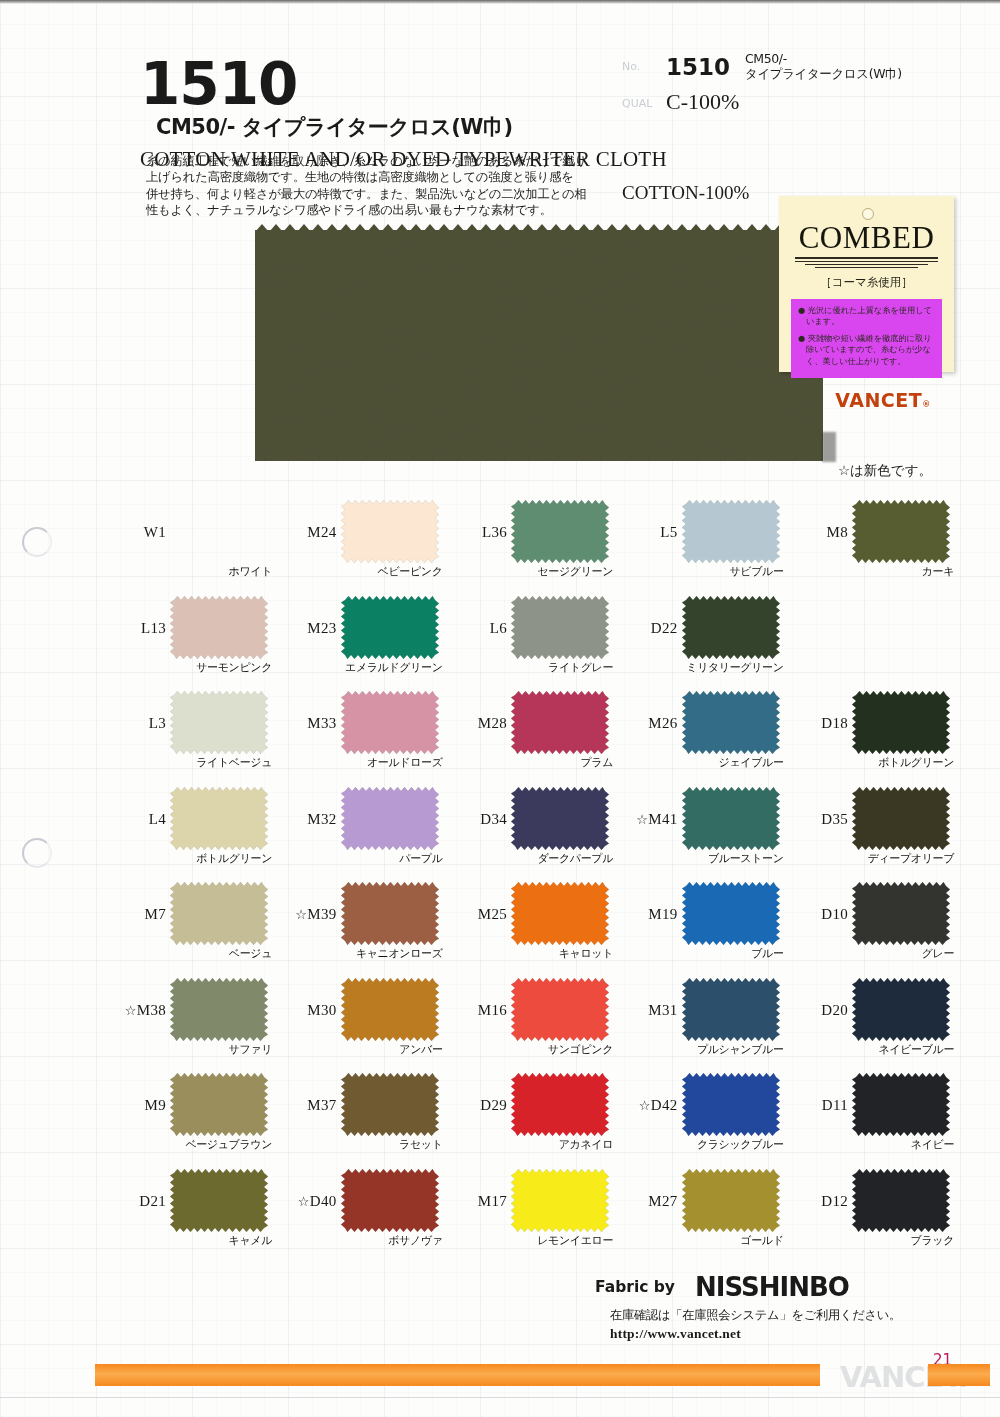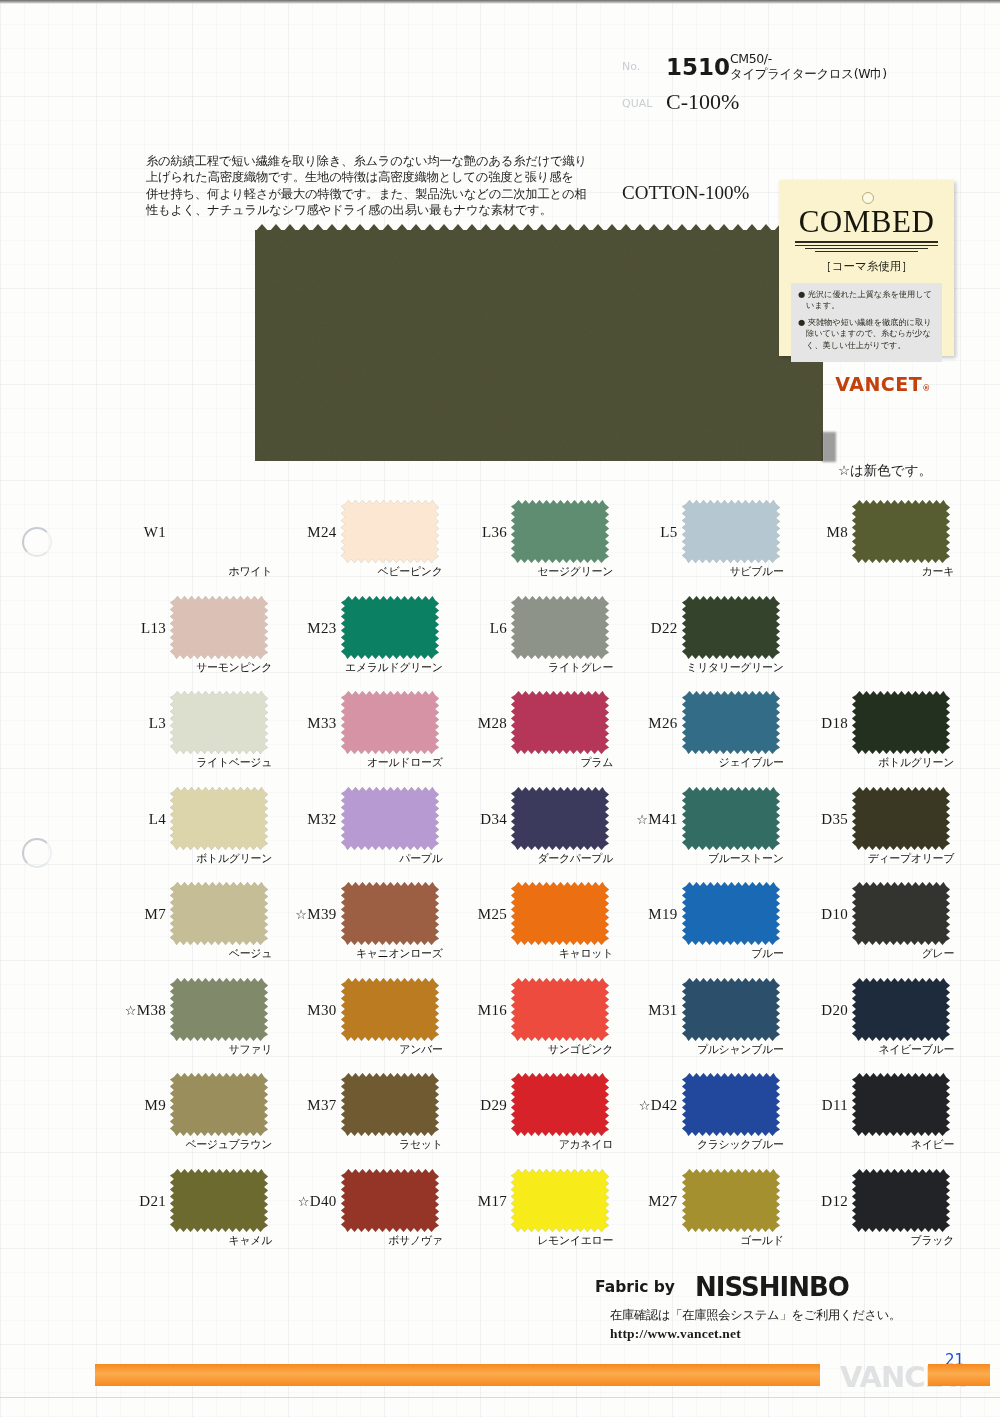--- a/index.html
+++ b/index.html
@@ -47,50 +47,50 @@
 
   
   #spec{position:absolute;left:622px;top:52px;width:340px;}
   .spec-row{display:flex;align-items:flex-start;margin-bottom:8px;}
   .spec-key{width:44px;flex:none;font-family:"DejaVu Sans","Liberation Sans",sans-serif;
     font-size:11px;color:#c9cdd4;padding-top:8px;}
   .spec-val{font-size:21px;}
   #spec-no-num{font-family:"DejaVu Sans","Liberation Sans",sans-serif;
     font-weight:bold;font-size:23px;display:inline-block;vertical-align:middle;}
   #spec-no-name{font-family:"DejaVu Sans","Liberation Sans",sans-serif;
-    font-size:12.5px;display:inline-block;vertical-align:middle;margin-left:0;
+    font-size:12.5px;display:inline-block;vertical-align:middle;margin-left:15px;
     line-height:14.5px;letter-spacing:-.4px;}
   #spec-size{font-family:"Liberation Serif","DejaVu Serif",serif;
     font-style:italic;font-size:23px;letter-spacing:1px;}
   #spec-qual{font-family:"Liberation Serif","DejaVu Serif",serif;font-size:22px;text-align:center;}
   #spec-comp{position:absolute;left:622px;top:182px;font-size:19px;
     font-family:"Liberation Serif","DejaVu Serif",serif;}
 
   
   #fabric-photo{position:absolute;left:255px;top:224px;width:568px;height:237px;}
   #fabric-photo .cloth{position:absolute;inset:0;}
   #fabric-shadow{position:absolute;left:822px;top:432px;width:14px;height:30px;
     background:rgba(40,40,40,.45);filter:blur(1px);}
 
   
-  #combed-tag{position:absolute;left:779px;top:180px;width:175px;height:176px;
+  #combed-tag{position:absolute;left:779px;top:196px;width:175px;height:176px;
     background:#fbf3cd;box-shadow:2px 2px 4px rgba(0,0,0,.22);}
   #tag-hole{position:absolute;left:50%;top:12px;margin-left:-5px;width:10px;height:10px;
     border-radius:50%;border:1.5px solid #b9ad78;background:#fdfae4;}
   #tag-title{text-align:center;margin-top:24px;
     font-family:"Liberation Serif","DejaVu Serif",serif;font-size:31px;
     letter-spacing:.5px;color:#16160f;}
   #tag-rules{margin:1px 16px 0 16px;}
   #tag-rules div{height:1px;background:#2b2b22;margin-bottom:2px;}
   #tag-rules div:nth-child(1){height:2px;}
   #tag-rules div:nth-child(3){margin-left:10px;margin-right:10px;}
   #tag-rules div:nth-child(4){margin-left:20px;margin-right:20px;}
   #tag-sub{text-align:center;margin-top:7px;
     font-family:"DejaVu Sans","Liberation Sans",sans-serif;font-size:11.5px;color:#1d1d14;}
-  #tag-body{margin:9px 12px 0 12px;background:#e5e5e5;padding:6px 7px;
+  #tag-body{margin:9px 12px 0 12px;background:#d946ef;padding:6px 7px;
     font-family:"DejaVu Sans","Liberation Sans",sans-serif;
     font-size:8.2px;line-height:11.4px;color:#2a2a20;}
   #tag-body li{list-style:none;margin:0 0 5px 0;text-indent:-8px;padding-left:8px;}
   #tag-body ul{margin:0;padding:0;}
   #tag-brand{text-align:center;margin-top:11px;
     font-family:"DejaVu Sans","Liberation Sans",sans-serif;
     font-weight:bold;font-size:19px;letter-spacing:.5px;color:#c2410c;margin-left:33px;}
   #tag-brand sup{font-size:8px;vertical-align:baseline;}
 
   
@@ -126,40 +126,44 @@
     font-weight:bold;font-size:15.5px;}
   #nisshinbo{position:absolute;left:695px;top:-6px;
     font-family:"DejaVu Sans","Liberation Sans",sans-serif;
     font-weight:bold;font-size:26px;letter-spacing:-1px;}
   #foot-stock{position:absolute;left:610px;top:29px;
     font-family:"DejaVu Sans","Liberation Sans",sans-serif;font-size:12.3px;
     letter-spacing:-.3px;}
   #foot-url{position:absolute;left:610px;top:48px;
     font-family:"Liberation Serif","DejaVu Serif",serif;
     font-weight:bold;font-size:13.5px;letter-spacing:.2px;}
-  #page-no{position:absolute;right:36px;top:73px;
-    font-family:"DejaVu Sans","Liberation Sans",sans-serif;font-size:15px;color:#1d4ed8;}
+  #page-no{position:absolute;right:48px;top:73px;
+    font-family:"DejaVu Sans","Liberation Sans",sans-serif;font-size:15px;color:#be185d;}
   #bar-wrap{position:absolute;left:0;top:1364px;width:1000px;height:22px;}
   #bar-main{position:absolute;left:95px;top:0;width:725px;height:22px;}
   #bar-end{position:absolute;left:928px;top:0;width:62px;height:22px;}
   #bar-watermark{position:absolute;left:840px;top:-4px;
     font-family:"DejaVu Sans","Liberation Sans",sans-serif;
     font-weight:bold;font-size:29px;color:#dfe1e3;letter-spacing:-1px;}
   #bottom-rule{position:absolute;left:0;top:1397px;width:1000px;height:1px;
     background:#d8dadd;}
 </style>
 </head>
 <body>
 
 <div id="paper-grid"></div>
 <div id="scan-edge-top"></div>
 <div class="punch" id="punch-top"></div>
 <div class="punch" id="punch-bottom"></div>
 
 <div id="header">
+  <div id="title-block">
+    <span id="big-number">1510</span><span id="title-jp">CM50/- タイプライタークロス(W巾)</span>
+    <div id="title-en">COTTON WHITE AND/OR DYED TYPEWRITER CLOTH</div>
+  </div>
   <div id="desc">
       <p>糸の紡績工程で短い繊維を取り除き、糸ムラのない均一な艶のある糸だけで織り</p>
       <p>上げられた高密度織物です。生地の特徴は高密度織物としての強度と張り感を</p>
       <p>併せ持ち、何より軽さが最大の特徴です。また、製品洗いなどの二次加工との相</p>
       <p>性もよく、ナチュラルなシワ感やドライ感の出易い最もナウな素材です。</p>
     </div>
 </div>
 
 <div id="spec">
   <div class="spec-row">

